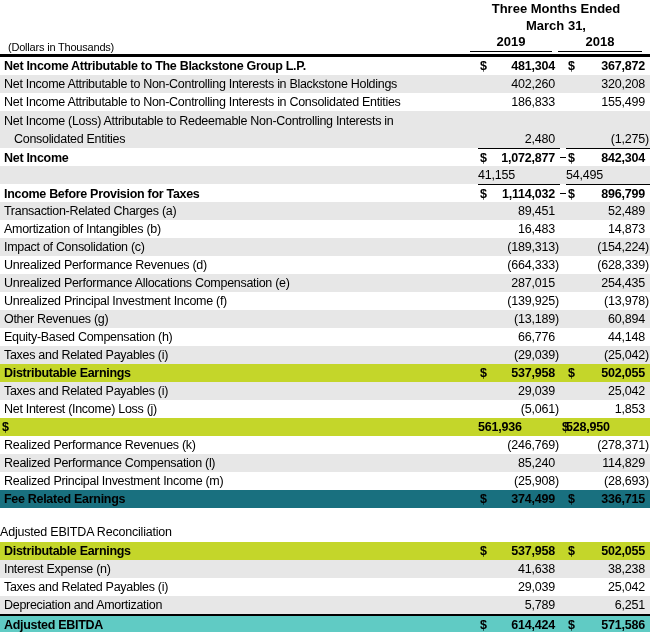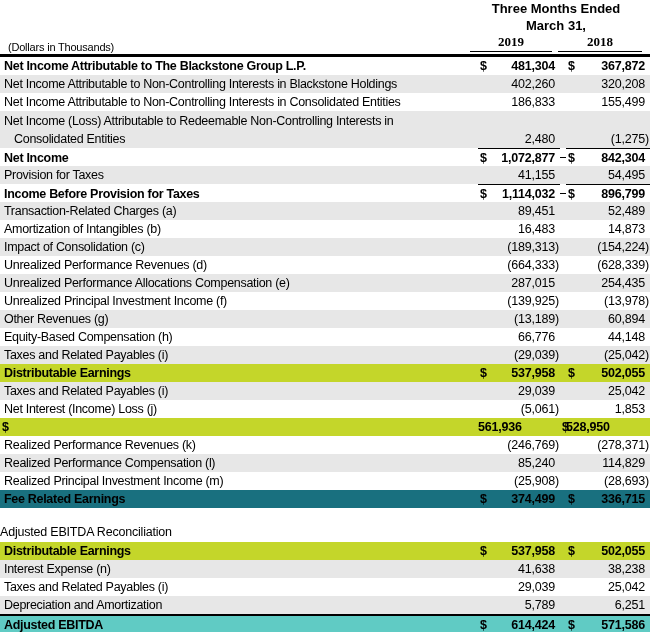--- a/index.html
+++ b/index.html
@@ -10,21 +10,21 @@
     -webkit-font-smoothing:antialiased;
   }
   .sheet { width:650px; height:638px; position:relative; }
 
   
   .header { position:relative; height:54px; border-bottom:3px solid #000; }
   .units { position:absolute; left:8px; bottom:1px; font-size:11px; letter-spacing:-0.2px; }
   .period { position:absolute; right:8px; top:0; width:195px; }
   .p1, .p2 { margin-left:23px; text-align:center; font-weight:700; font-size:13px; line-height:17px; }
   .years { display:grid; grid-template-columns:23px 82px 6px 84px; height:18px; }
-  .year { text-align:center; font-weight:700; font-size:13px; line-height:16px; border-bottom:1px solid #000;font-family:Liberation Serif, serif; }
+  .year { text-align:center; font-weight:700; font-size:13px; line-height:16px; border-bottom:1px solid #000; }
 
   
   .row { box-sizing:border-box; }
   .row.data {
     display:grid;
     grid-template-columns:1fr 16px 66px 6px 16px 68px;
     height:18px; line-height:18px; align-items:center;
   }
   .row.spacer { height:14px; background:#fff; }
   .row.heading { height:20px; line-height:20px; font-weight:400; padding-left:0; background:#fff; letter-spacing:-0.2px; }
@@ -108,21 +108,20 @@
       </div>
       <div class="row data bg-white bold topline">
         <div class="lbl">Net Income</div>
         <div class="dol">$</div>
         <div class="val">1,072,877</div>
         <div class="gap"></div>
         <div class="dol">$</div>
         <div class="val">842,304</div>
       </div>
       <div class="row data bg-gray">
-        <div class="lbl">Provision for Taxes</div>
         <div class="dol"></div>
         <div class="val">41,155</div>
         <div class="gap"></div>
         <div class="dol"></div>
         <div class="val">54,495</div>
       </div>
       <div class="row data bg-white bold topline">
         <div class="lbl">Income Before Provision for Taxes</div>
         <div class="dol">$</div>
         <div class="val">1,114,032</div>

